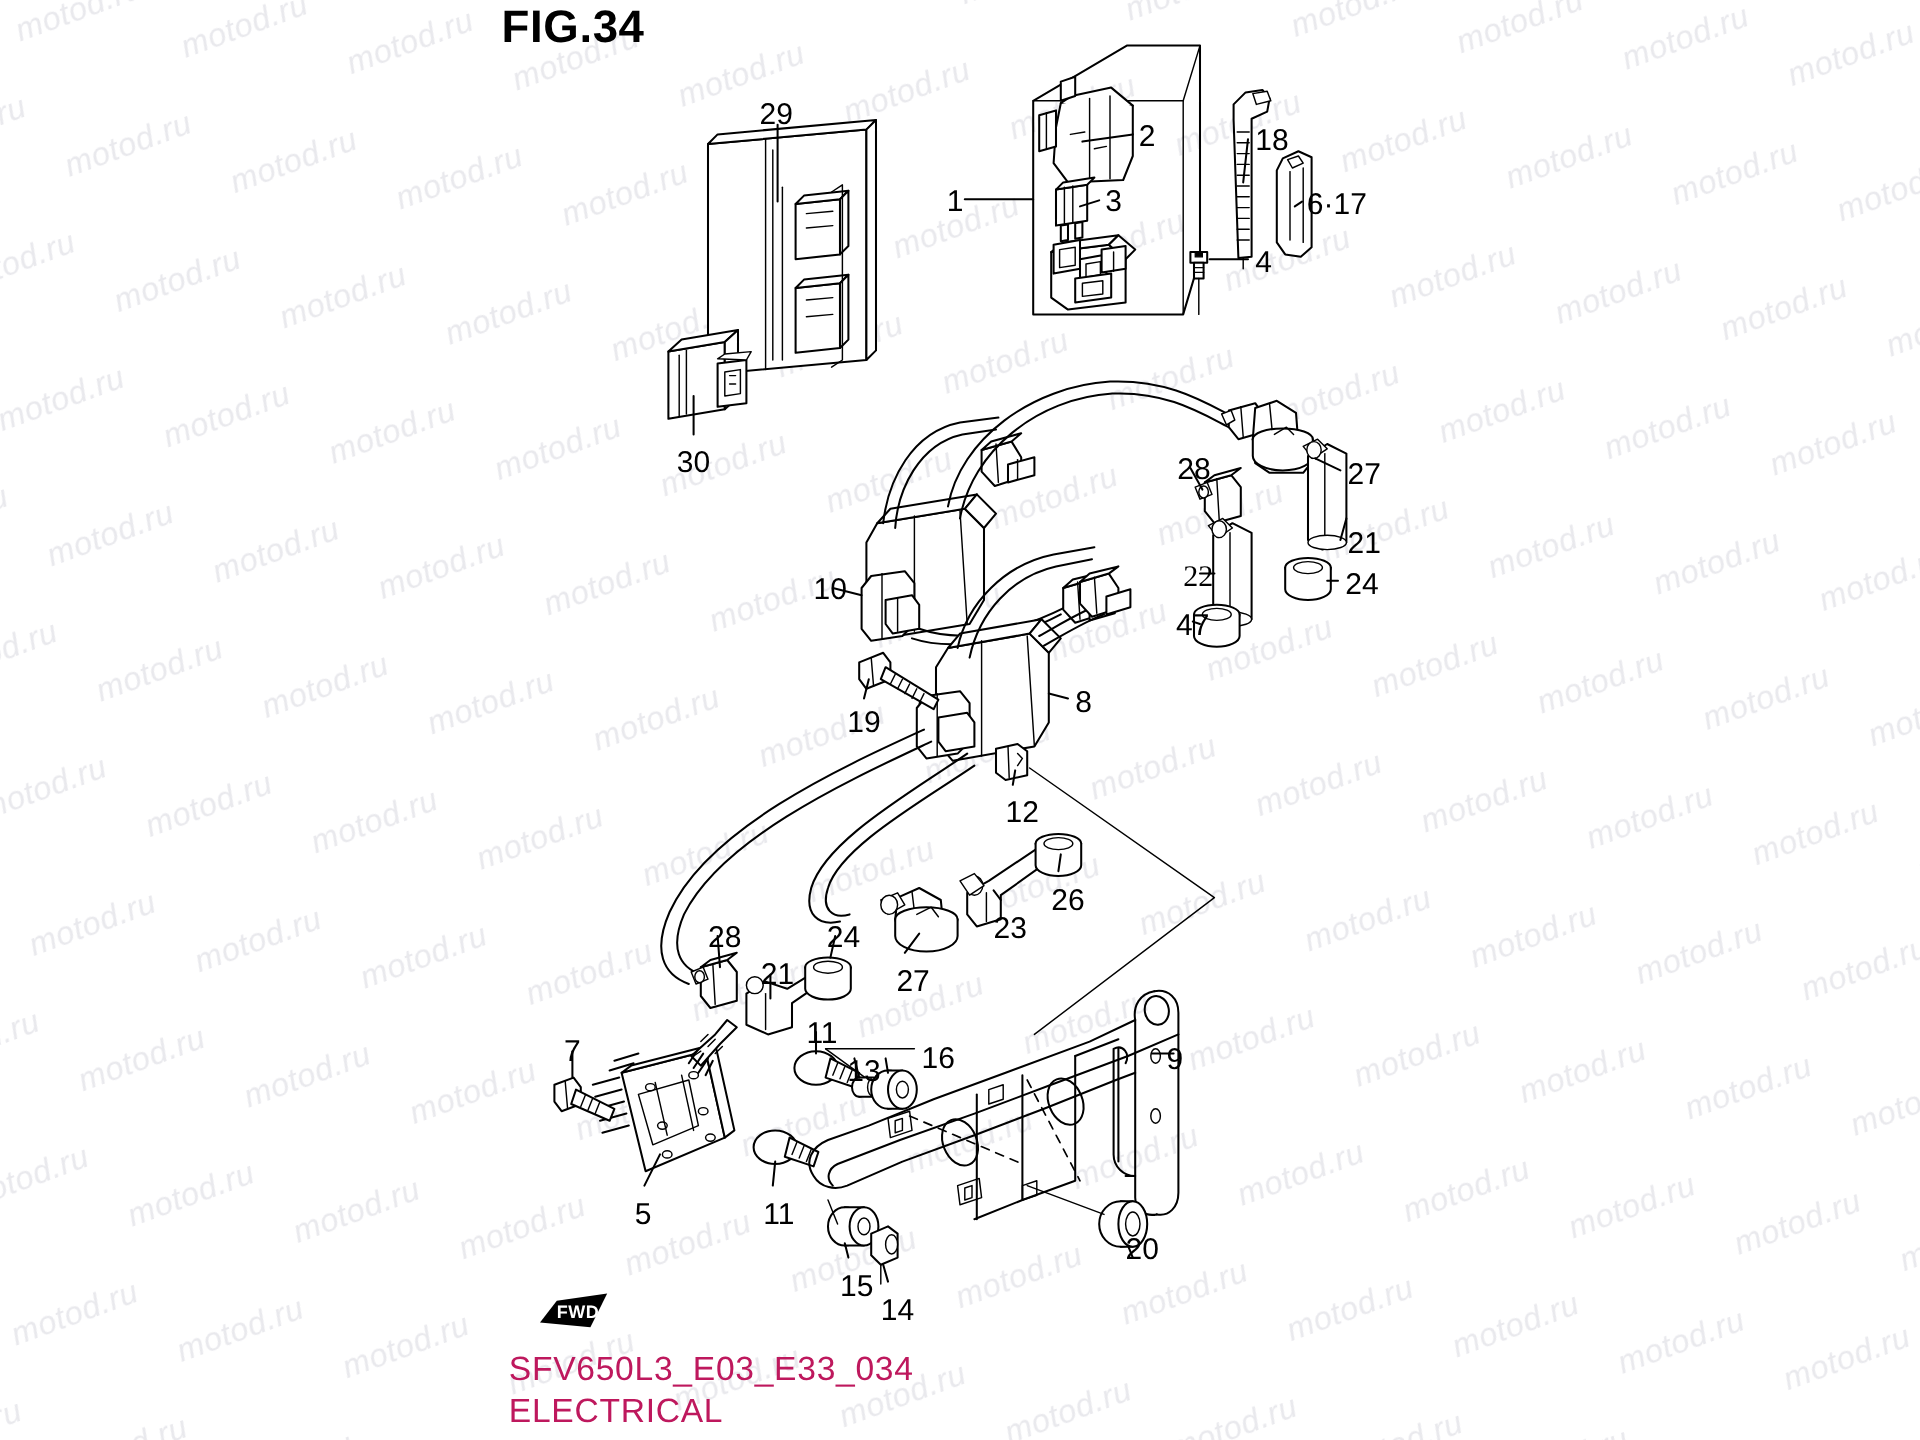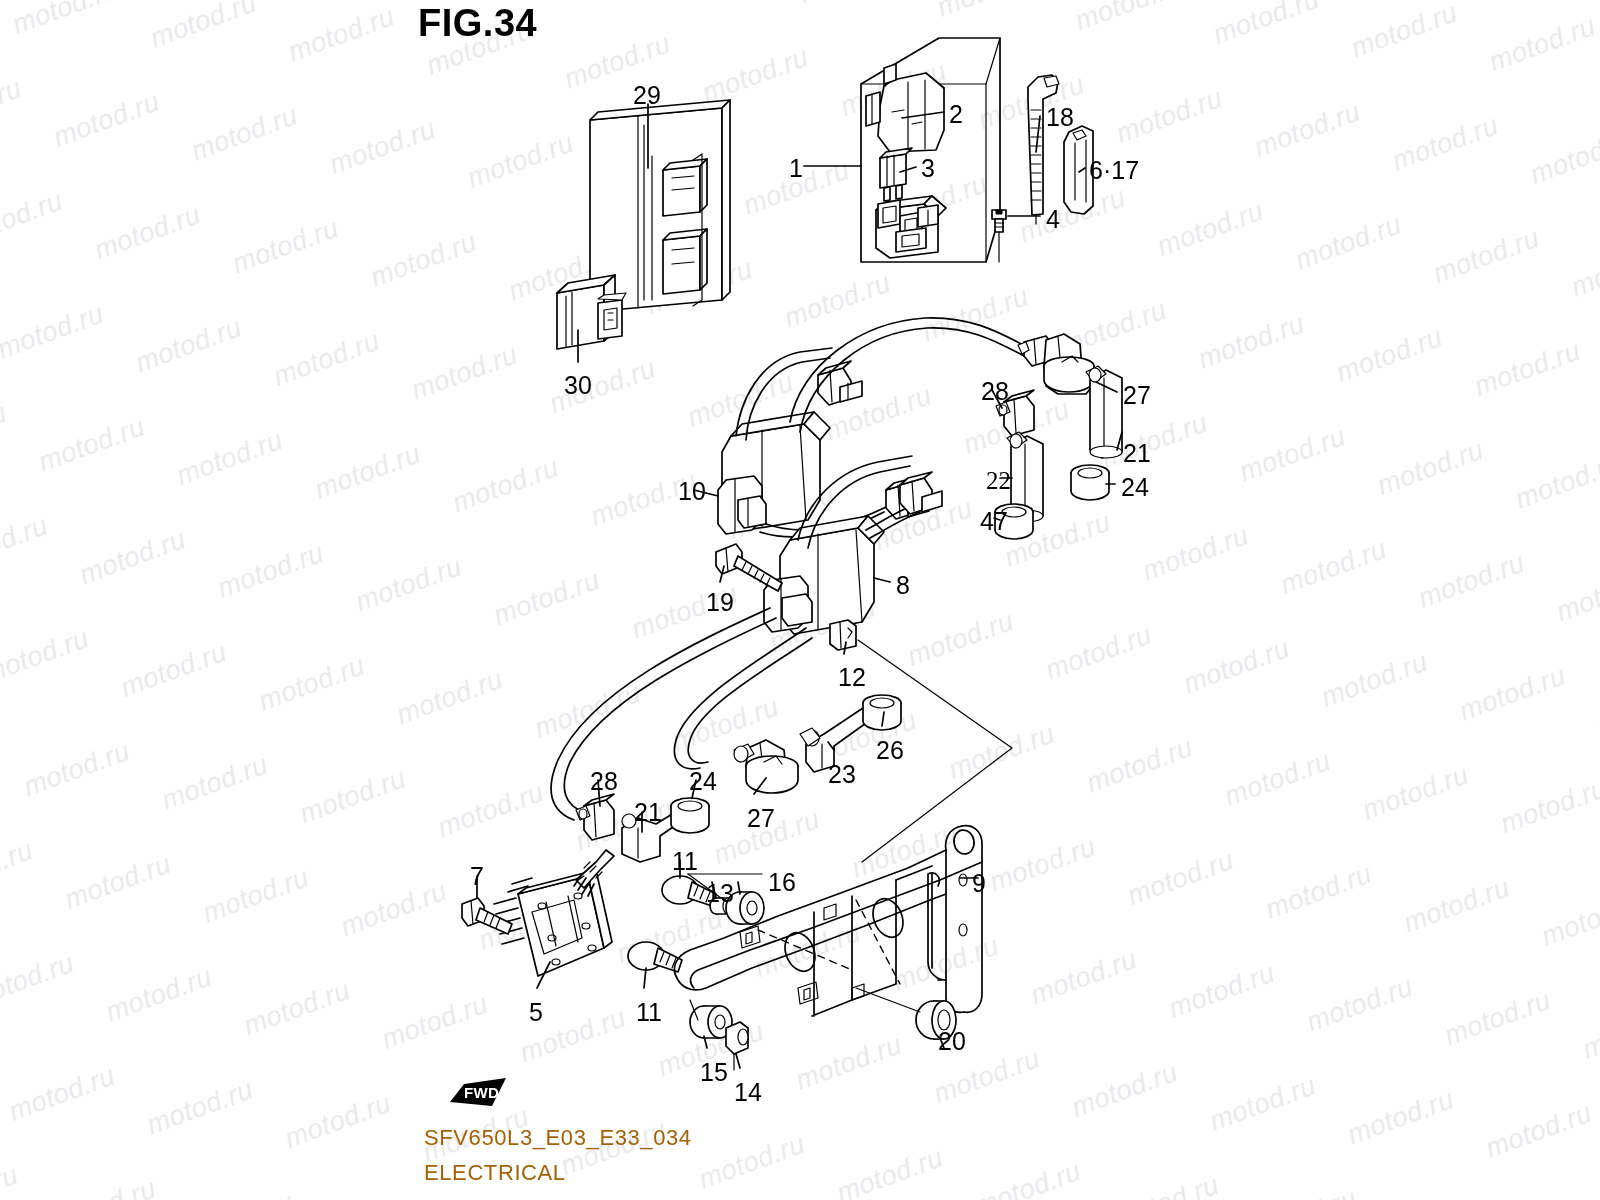--- a/index.html
+++ b/index.html
@@ -48,21 +48,21 @@
     white-space:nowrap;
     font-family:"Liberation Sans","DejaVu Sans",sans-serif;
   }
   #fig-title{
     position:absolute;left:418px;top:2px;
     font-size:38px;font-weight:bold;letter-spacing:0.5px;
     color:#000;white-space:nowrap;
   }
   .footer-line{
     position:absolute;left:424px;
-    font-size:22px;letter-spacing:0.6px;color:#a16207;white-space:nowrap;
+    font-size:28px;letter-spacing:0.6px;color:#be185d;white-space:nowrap;
   }
   #footer-code{top:1125px;}
   #footer-name{top:1160px;}
 
   
   #fwd-marker{
     position:absolute;left:448px;top:1052px;width:62px;height:36px;z-index:4;margin-top:24px;
   }
   #fwd-marker svg{display:block;}
   #fwd-marker text{

